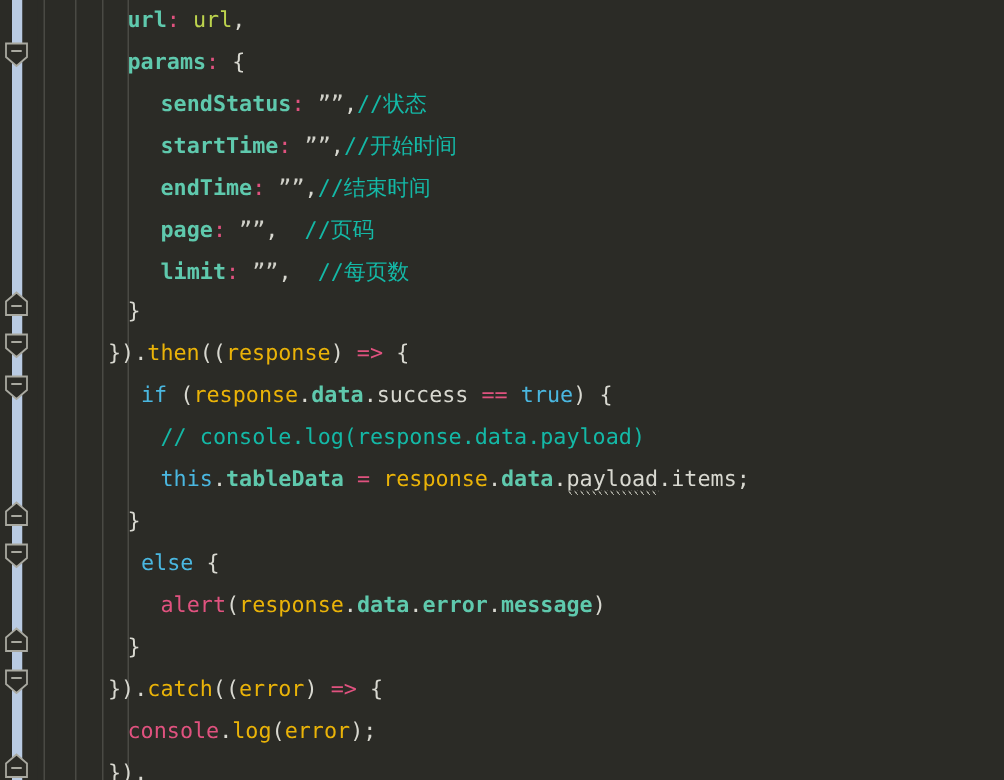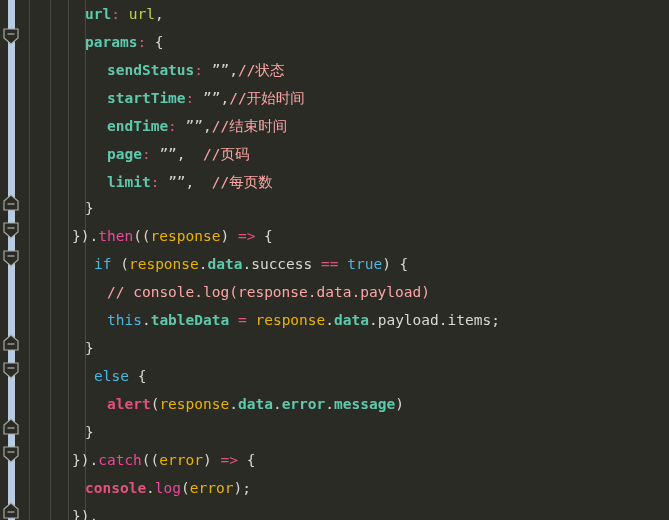--- a/index.html
+++ b/index.html
@@ -27,25 +27,25 @@
         font-size:14.5px;line-height:28px;white-space:pre;}
   .ln{position:absolute;left:0;width:669px;height:28px;}
   .ln span{white-space:pre;}
 
   
   .t-plain   {color:#d8d8d0;}
   .t-prop    {color:#5fc9ad;font-weight:bold;}
   .t-colon   {color:#e0527f;}
   .t-op      {color:#e0527f;}
   .t-str     {color:#d0d0c8;}
-  .t-comment {color:#fca5a5;}
+  .t-comment {color:#14b8a6;}
   .t-kw      {color:#4ab7e0;}
-  .t-fn      {color:#ec4899;}
+  .t-fn      {color:#eab308;}
   .t-param   {color:#eab308;}
-  .t-alert   {color:#e0527f;font-weight:bold;}
+  .t-alert   {color:#e0527f;}
   .t-val     {color:#bdd44d;}
   .t-bool    {color:#4ab7e0;}
   .t-err     {color:#d8d8d0;text-decoration:none;
               background-image:linear-gradient(45deg,transparent 45%,#b0b0a6 45%,#b0b0a6 55%,transparent 55%);
               background-size:4px 3px;background-repeat:repeat-x;background-position:0 bottom;
               padding-bottom:2px;}
 </style>
 </head>
 <body>
 

